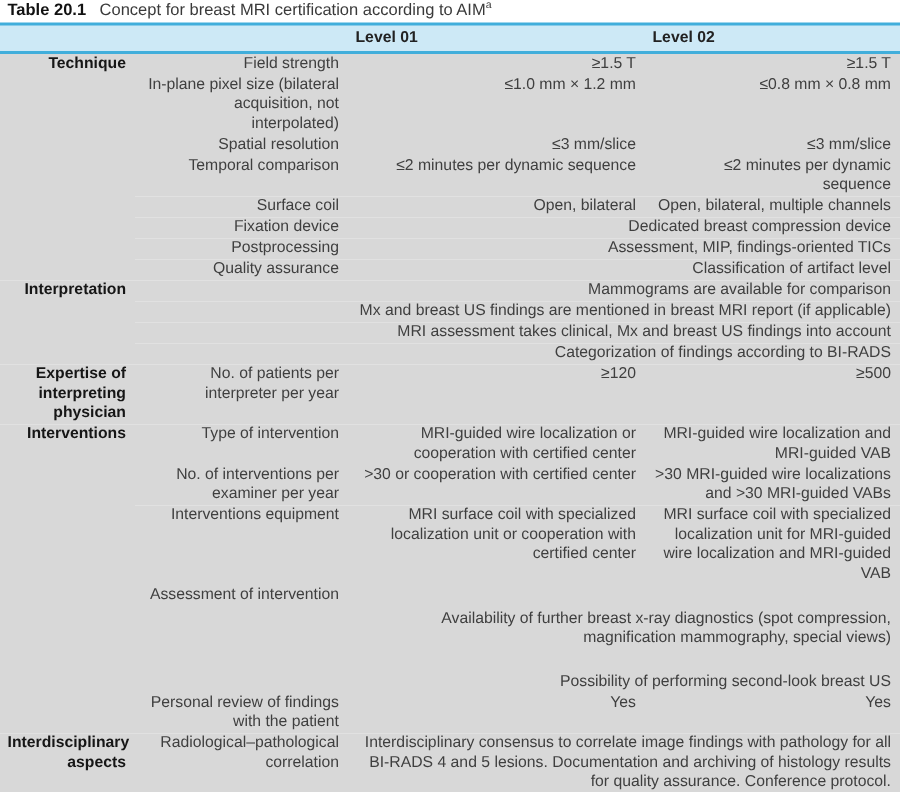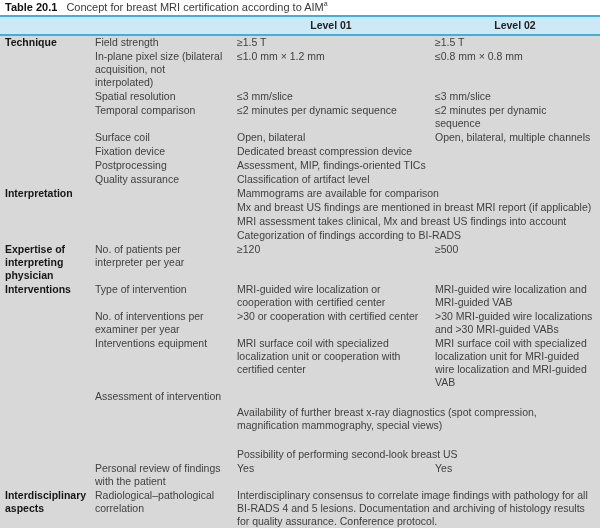--- a/index.html
+++ b/index.html
@@ -16,27 +16,27 @@
   col.c1 { width: 90px; }
   col.c2 { width: 142px; }
   col.c3 { width: 198px; }
   col.c4 { width: 170px; }
 
   thead th {
     background: #cde9f6;
     border-top: 2px solid #41aedb;
     border-bottom: 2px solid #41aedb;
     font-size: 10.5px; font-weight: bold; color: #222222;
-    text-align: center; padding: 2px 5px 3px 5px; line-height: 12px;
+    text-align: left; padding: 2px 5px 3px 5px; line-height: 12px;
   }
 
   tbody td {
     background: #d8d8d8;
     font-size: 10.5px; line-height: 13px; color: #3f3f3f;
-    vertical-align: top; text-align: left;
+    vertical-align: top; text-align: right;
     padding: 0 6px 1px 5px;
   }
   td.cat { font-weight: bold; color: #161616; }
   .span-line { display: block; margin-top: 16px; }
 </style>
 </head>
 <body>
 
 <div class="page">
 

